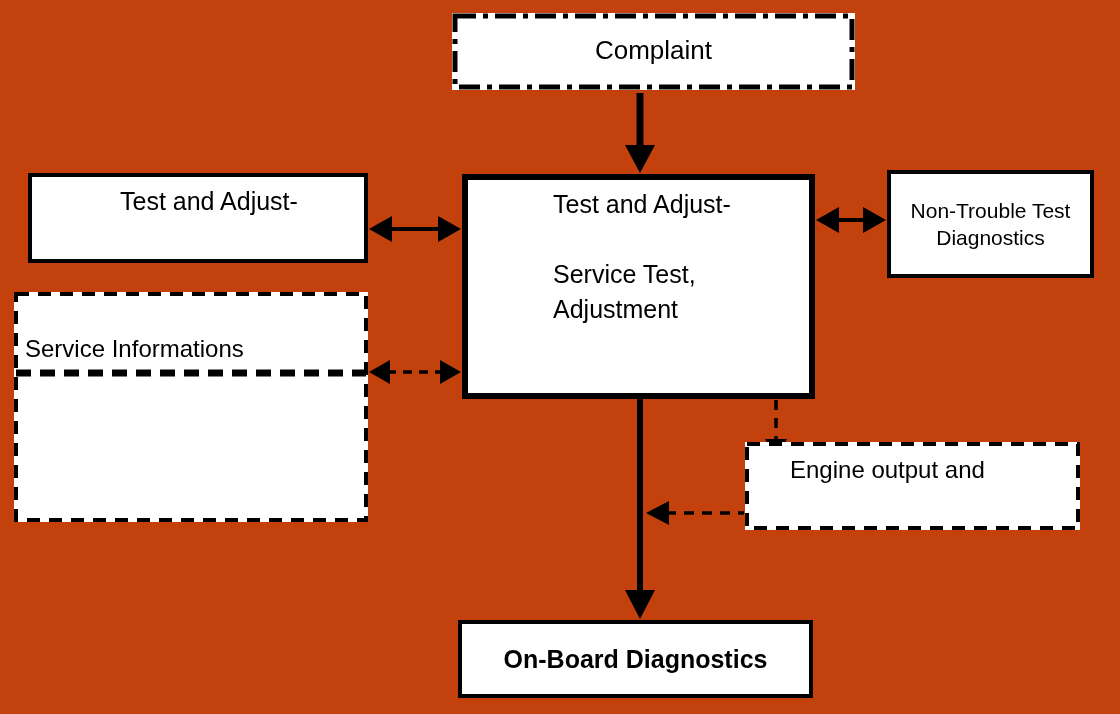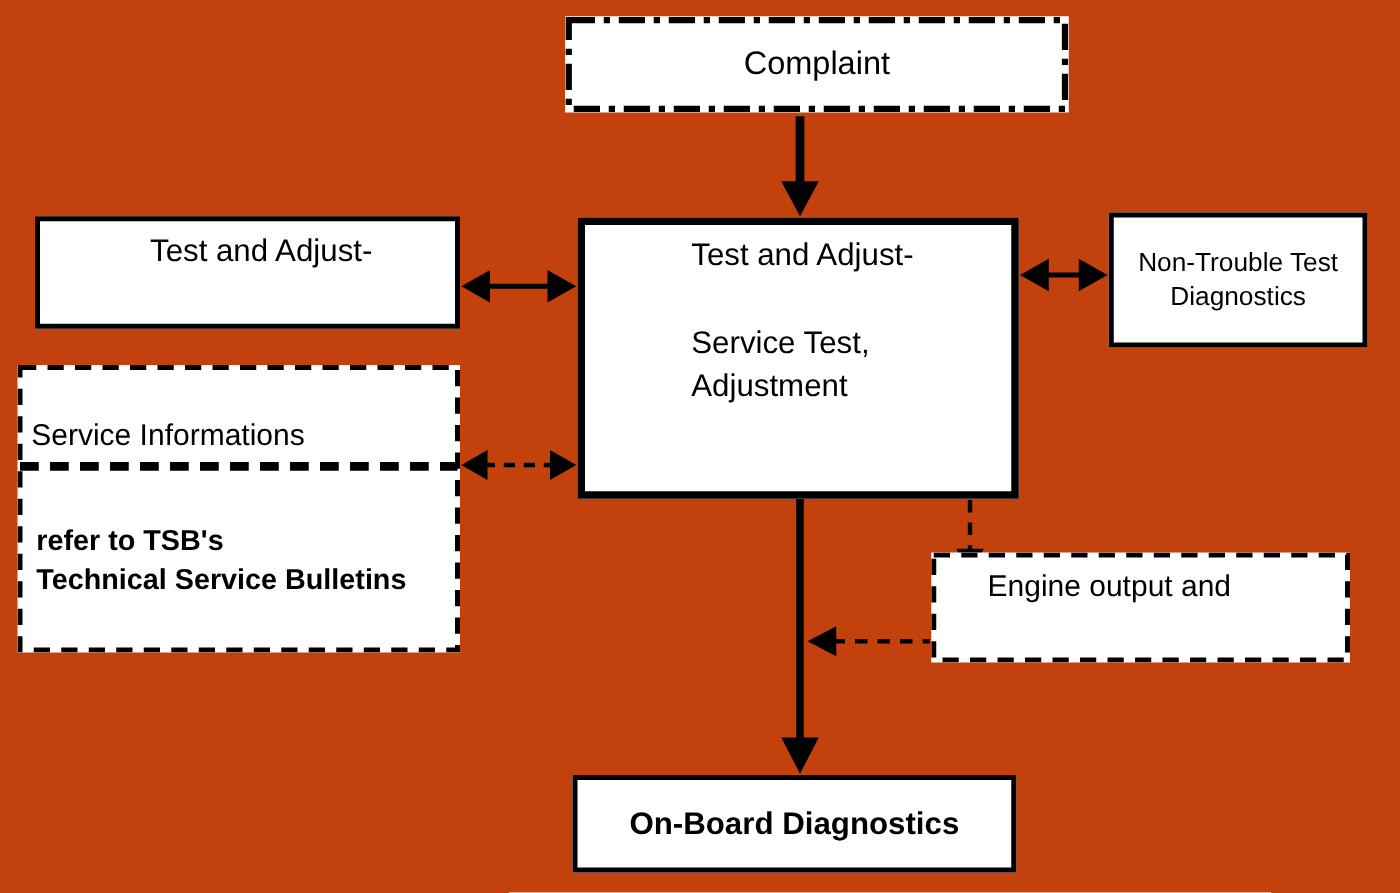--- a/index.html
+++ b/index.html
@@ -153,24 +153,20 @@
   <div class="box test-data">
     <div>Test and Adjust-</div>
   </div>
 
   <div class="box service">
     <svg class="border-svg" viewBox="0 0 354 230" preserveAspectRatio="none">
       <rect x="2" y="2" width="350" height="226" fill="none" stroke="#000" stroke-width="4" stroke-dasharray="13 9"></rect>
       <line x1="2" y1="81" x2="352" y2="81" stroke="#000" stroke-width="7" stroke-dasharray="15 9"></line>
     </svg>
     <div class="service-title">Service Informations</div>
-    <div class="service-note">
-      <div>refer to TSB's</div>
-      <div>Technical Service Bulletins</div>
-    </div>
   </div>
 
   <div class="box non-trouble">
     <div>Non-Trouble Test</div>
     <div>Diagnostics</div>
   </div>
 
   <div class="box engine-output">
     <svg class="border-svg" viewBox="0 0 335 88" preserveAspectRatio="none">
       <rect x="2" y="2" width="331" height="84" fill="none" stroke="#000" stroke-width="4" stroke-dasharray="13 9"></rect>

